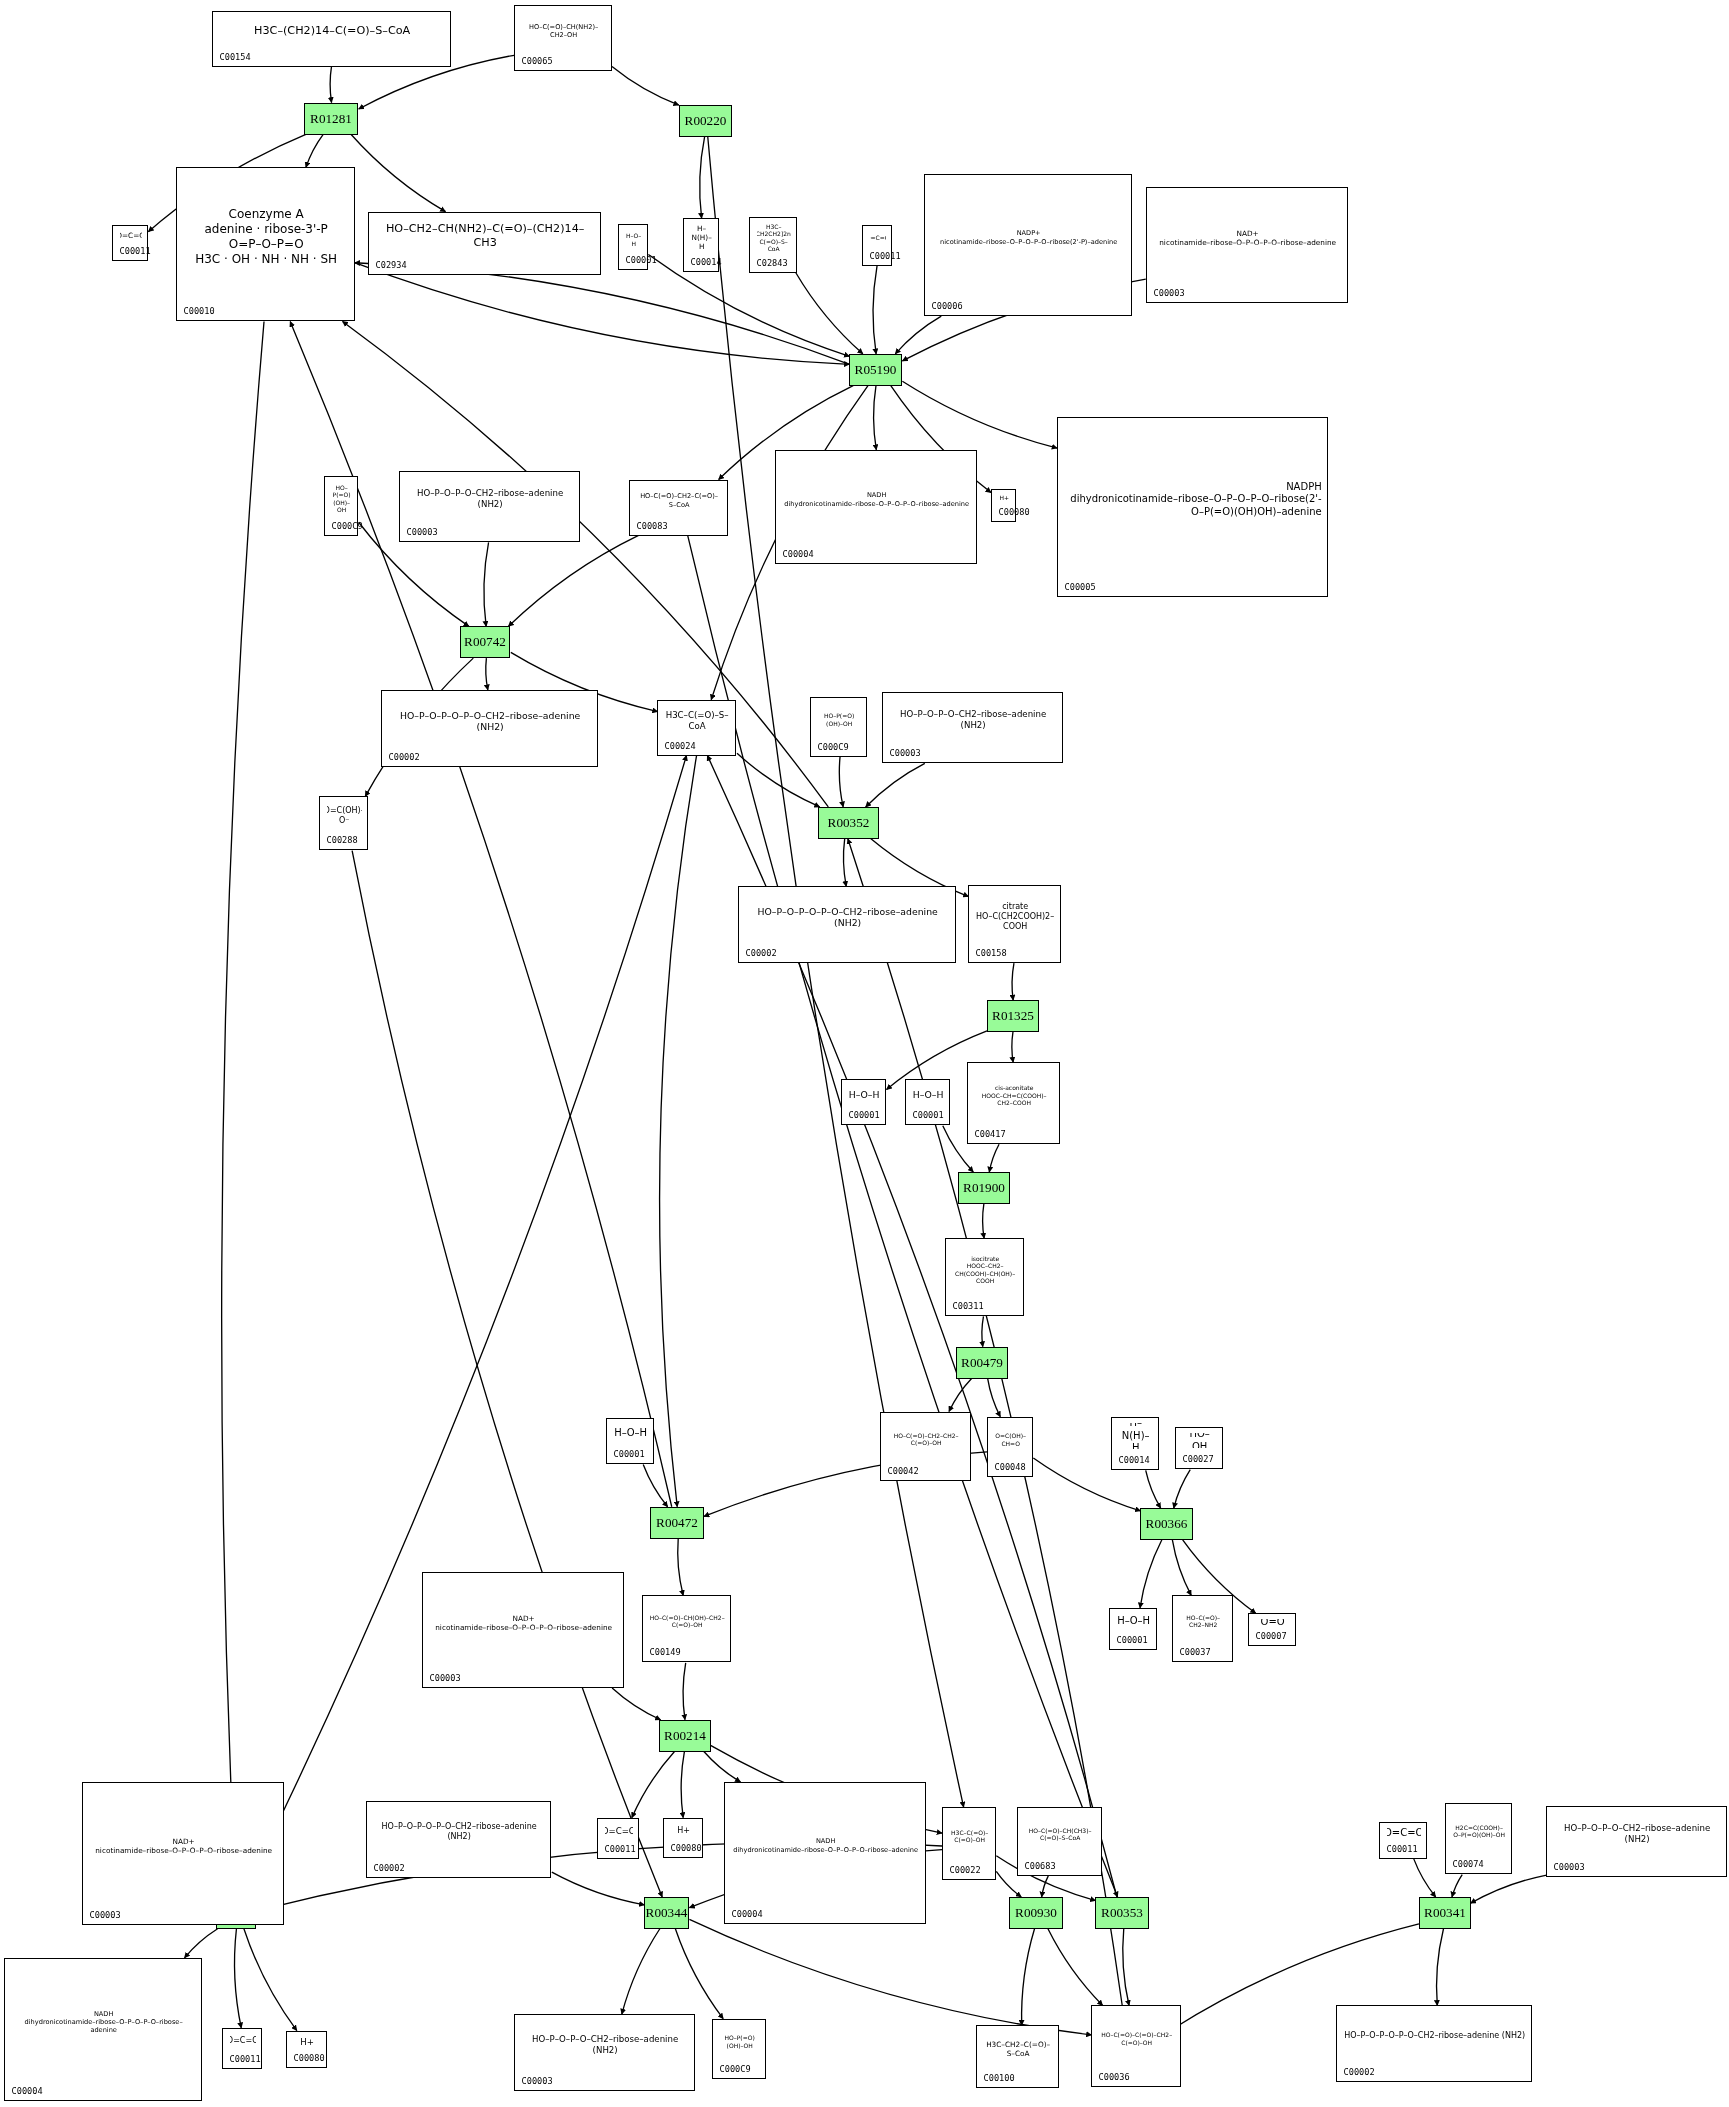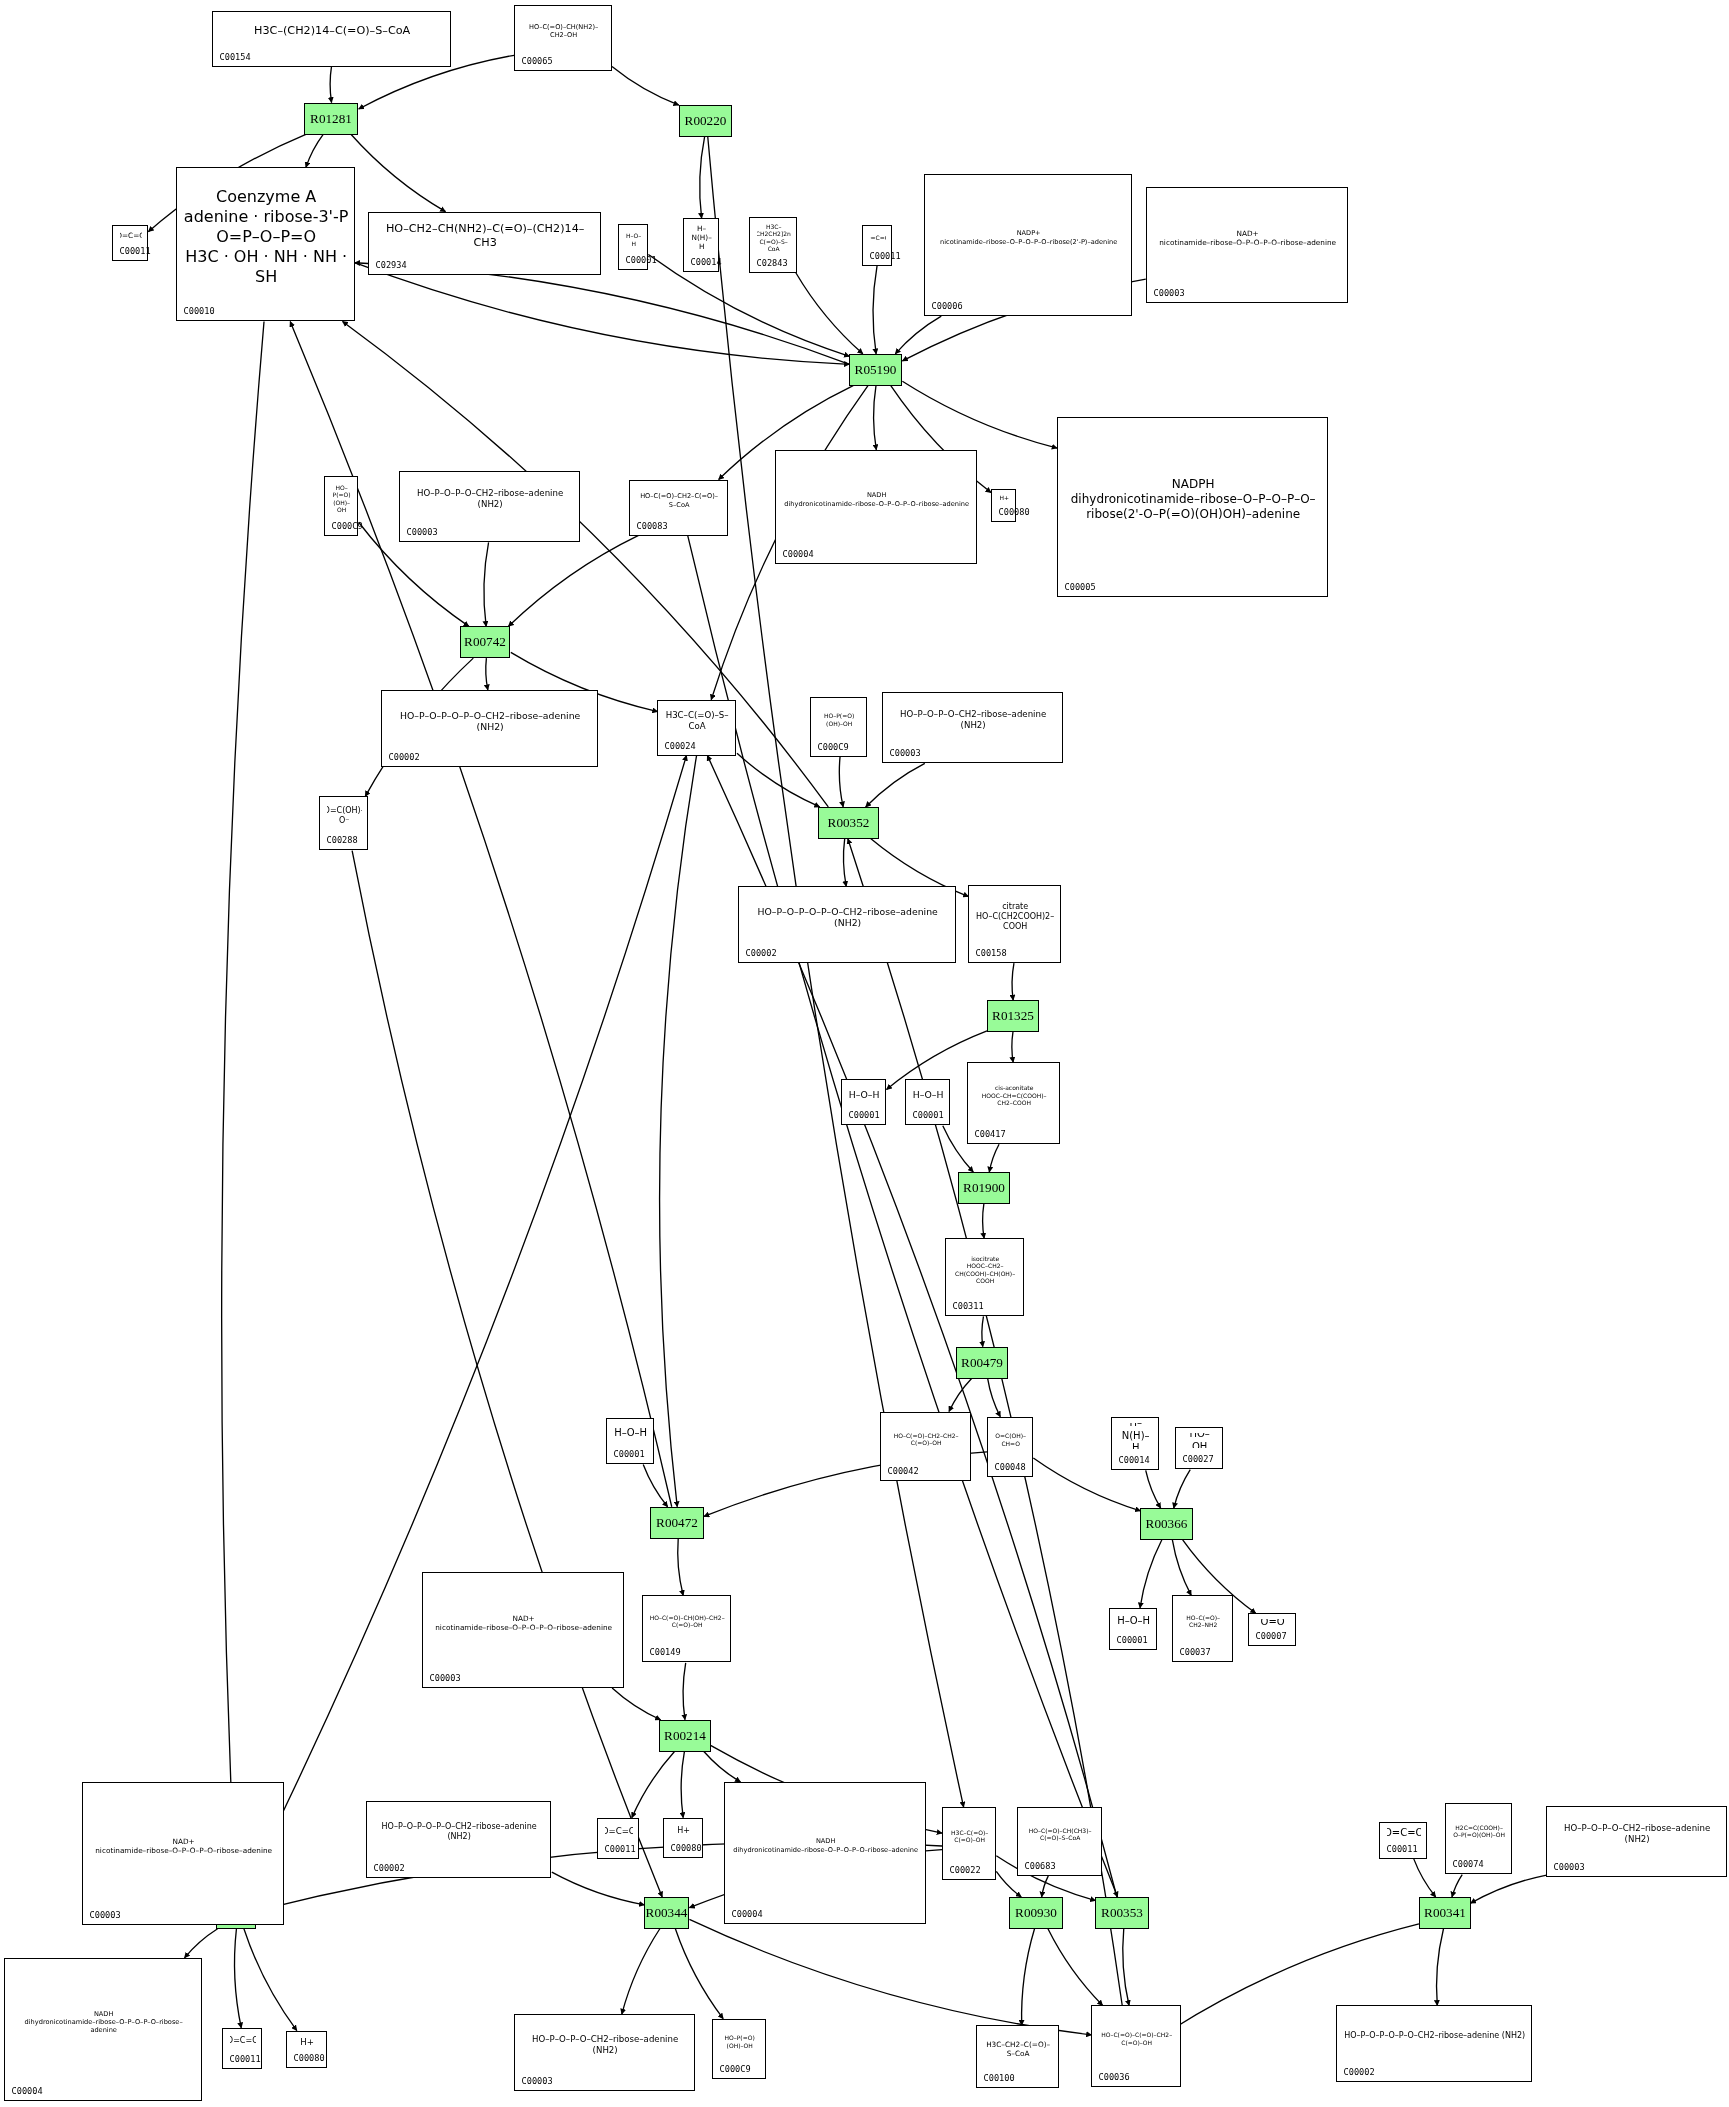--- a/index.html
+++ b/index.html
@@ -130,21 +130,21 @@
     </div>
     <div class="node cpd" style="left: 514px; top: 5.3px; width: 98px; height: 66px;">
       <div class="formula" style="font-size: 6.6px;">HO–C(=O)–CH(NH2)–CH2–OH</div>
       <div class="cid">C00065</div>
     </div>
     <div class="node cpd" style="left: 112px; top: 225px; width: 36px; height: 36px;">
       <div class="formula" style="font-size: 7.3px;">O=C=O</div>
       <div class="cid">C00011</div>
     </div>
     <div class="node cpd" style="left: 176px; top: 167px; width: 179px; height: 154px;">
-      <div class="formula" style="font-size: 16px;">Coenzyme A
+      <div class="formula" style="font-size: 12px;">Coenzyme A
 adenine · ribose-3'-P
 O=P–O–P=O
 H3C · OH · NH · NH · SH</div>
       <div class="cid">C00010</div>
     </div>
     <div class="node cpd" style="left: 368px; top: 212px; width: 233px; height: 63px; padding-left: 19px;">
       <div class="formula" style="font-size: 11.2px;">HO–CH2–CH(NH2)–C(=O)–(CH2)14–CH3</div>
       <div class="cid">C02934</div>
     </div>
     <div class="node cpd" style="left: 618px; top: 224px; width: 30px; height: 46px;">
@@ -188,21 +188,21 @@
     <div class="node cpd" style="left: 775px; top: 450px; width: 202px; height: 114px;">
       <div class="formula" style="font-size: 6.6px;">NADH
 dihydronicotinamide–ribose–O–P–O–P–O–ribose–adenine</div>
       <div class="cid">C00004</div>
     </div>
     <div class="node cpd" style="left: 991px; top: 489px; width: 25px; height: 33px;">
       <div class="formula" style="font-size: 6px;">H+</div>
       <div class="cid">C00080</div>
     </div>
     <div class="node cpd" style="left: 1057px; top: 417px; width: 271px; height: 180px;">
-      <div class="formula" style="font-size: 12px;">NADPH
+      <div class="formula" style="font-size: 10px; text-align: right;">NADPH
 dihydronicotinamide–ribose–O–P–O–P–O–ribose(2'-O–P(=O)(OH)OH)–adenine</div>
       <div class="cid">C00005</div>
     </div>
     <div class="node cpd" style="left: 381px; top: 690px; width: 217px; height: 77px;">
       <div class="formula" style="font-size: 9.3px;">HO–P–O–P–O–P–O–CH2–ribose–adenine (NH2)</div>
       <div class="cid">C00002</div>
     </div>
     <div class="node cpd" style="left: 657px; top: 700px; width: 79px; height: 56px;">
       <div class="formula" style="font-size: 8.6px;">H3C–C(=O)–S–CoA</div>
       <div class="cid">C00024</div>

